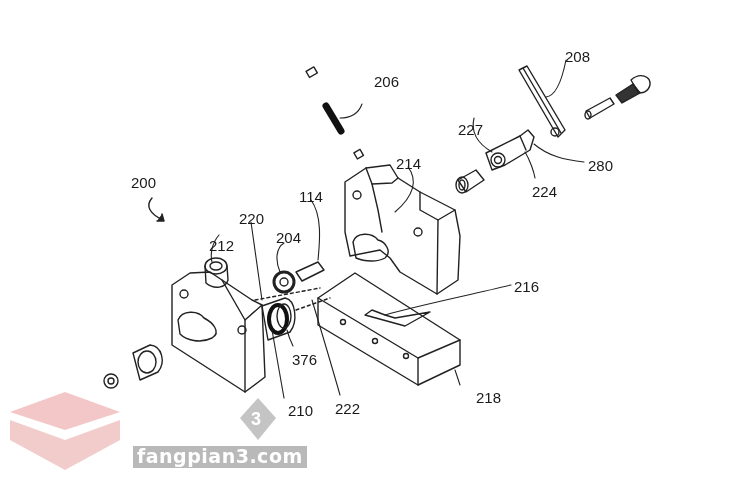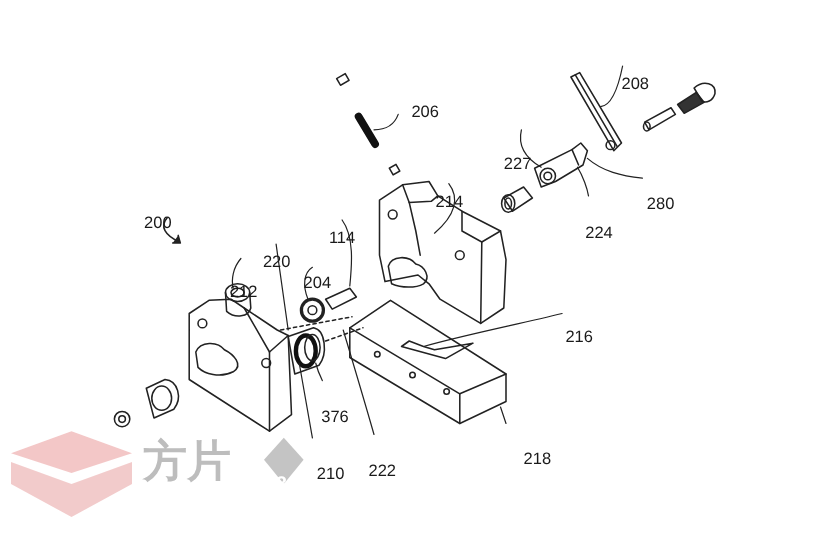--- a/index.html
+++ b/index.html
@@ -12,21 +12,20 @@
       font-family: "Liberation Sans", sans-serif;
     }
     svg.drawing { position: absolute; left: 0; top: 0; }
     .lbl {
       position: absolute;
       font-family: "Liberation Sans", sans-serif;
       font-size: 15px;
       color: #1a1a1a;
       line-height: 1;
       white-space: nowrap;
-      margin-top: 20px;
     }
     .wm-text {
       position: absolute;
       font-family: "DejaVu Sans", sans-serif;
       font-weight: bold;
       color: #ffffff;
       background: #b9b9b9;
       padding: 1px 4px 2px 4px;
       font-size: 19px;
       letter-spacing: 0.5px;
@@ -189,16 +188,16 @@
   <span class="lbl" style="left:292px;top:352px">376</span>
   <span class="lbl" style="left:288px;top:403px">210</span>
   <span class="lbl" style="left:335px;top:401px">222</span>
   <span class="lbl" style="left:476px;top:390px">218</span>
 
   <svg class="drawing" width="750" height="485" viewBox="0 0 750 485">
     <path d="M10 412 L65 392 L120 412 L65 430 Z" fill="#efb4b4" opacity="0.75"></path>
     <path d="M10 420 L65 440 L120 420 L120 440 L65 470 L10 440 Z" fill="#e8a0a0" opacity="0.55"></path>
     <path d="M240 418 L258 398 L276 418 L258 440 Z" fill="#c4c4c4"></path>
   </svg>
-  <span class="wm-cjk" style="left:130px;top:400px">方片</span>
   <span class="lbl" style="left:251px;top:410px;color:#ffffff;font-weight:bold;font-size:18px">3</span>
+  <span class="wm-text" style="left:133px;top:446px">fangpian3.com</span>
 
 </div>
 
 </body></html>

